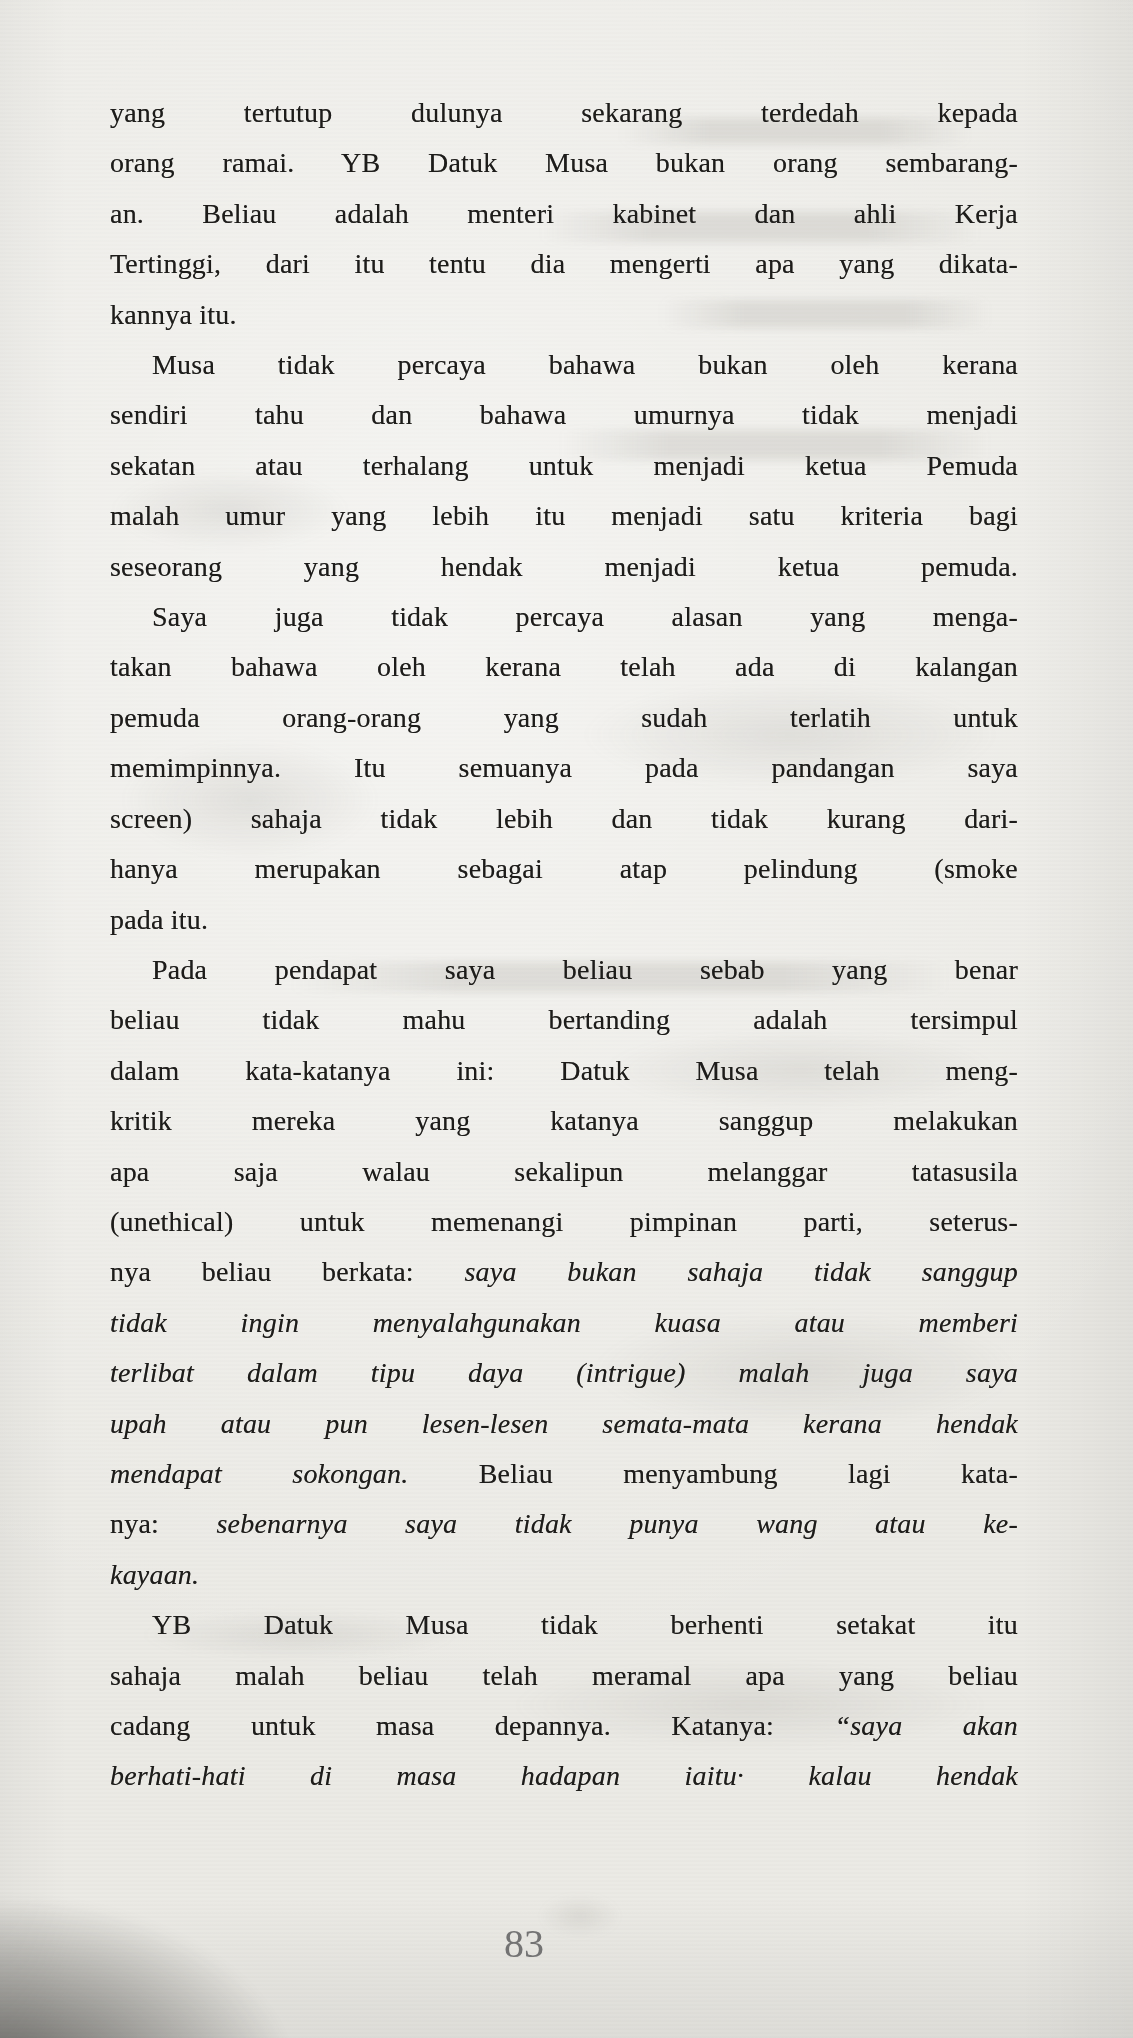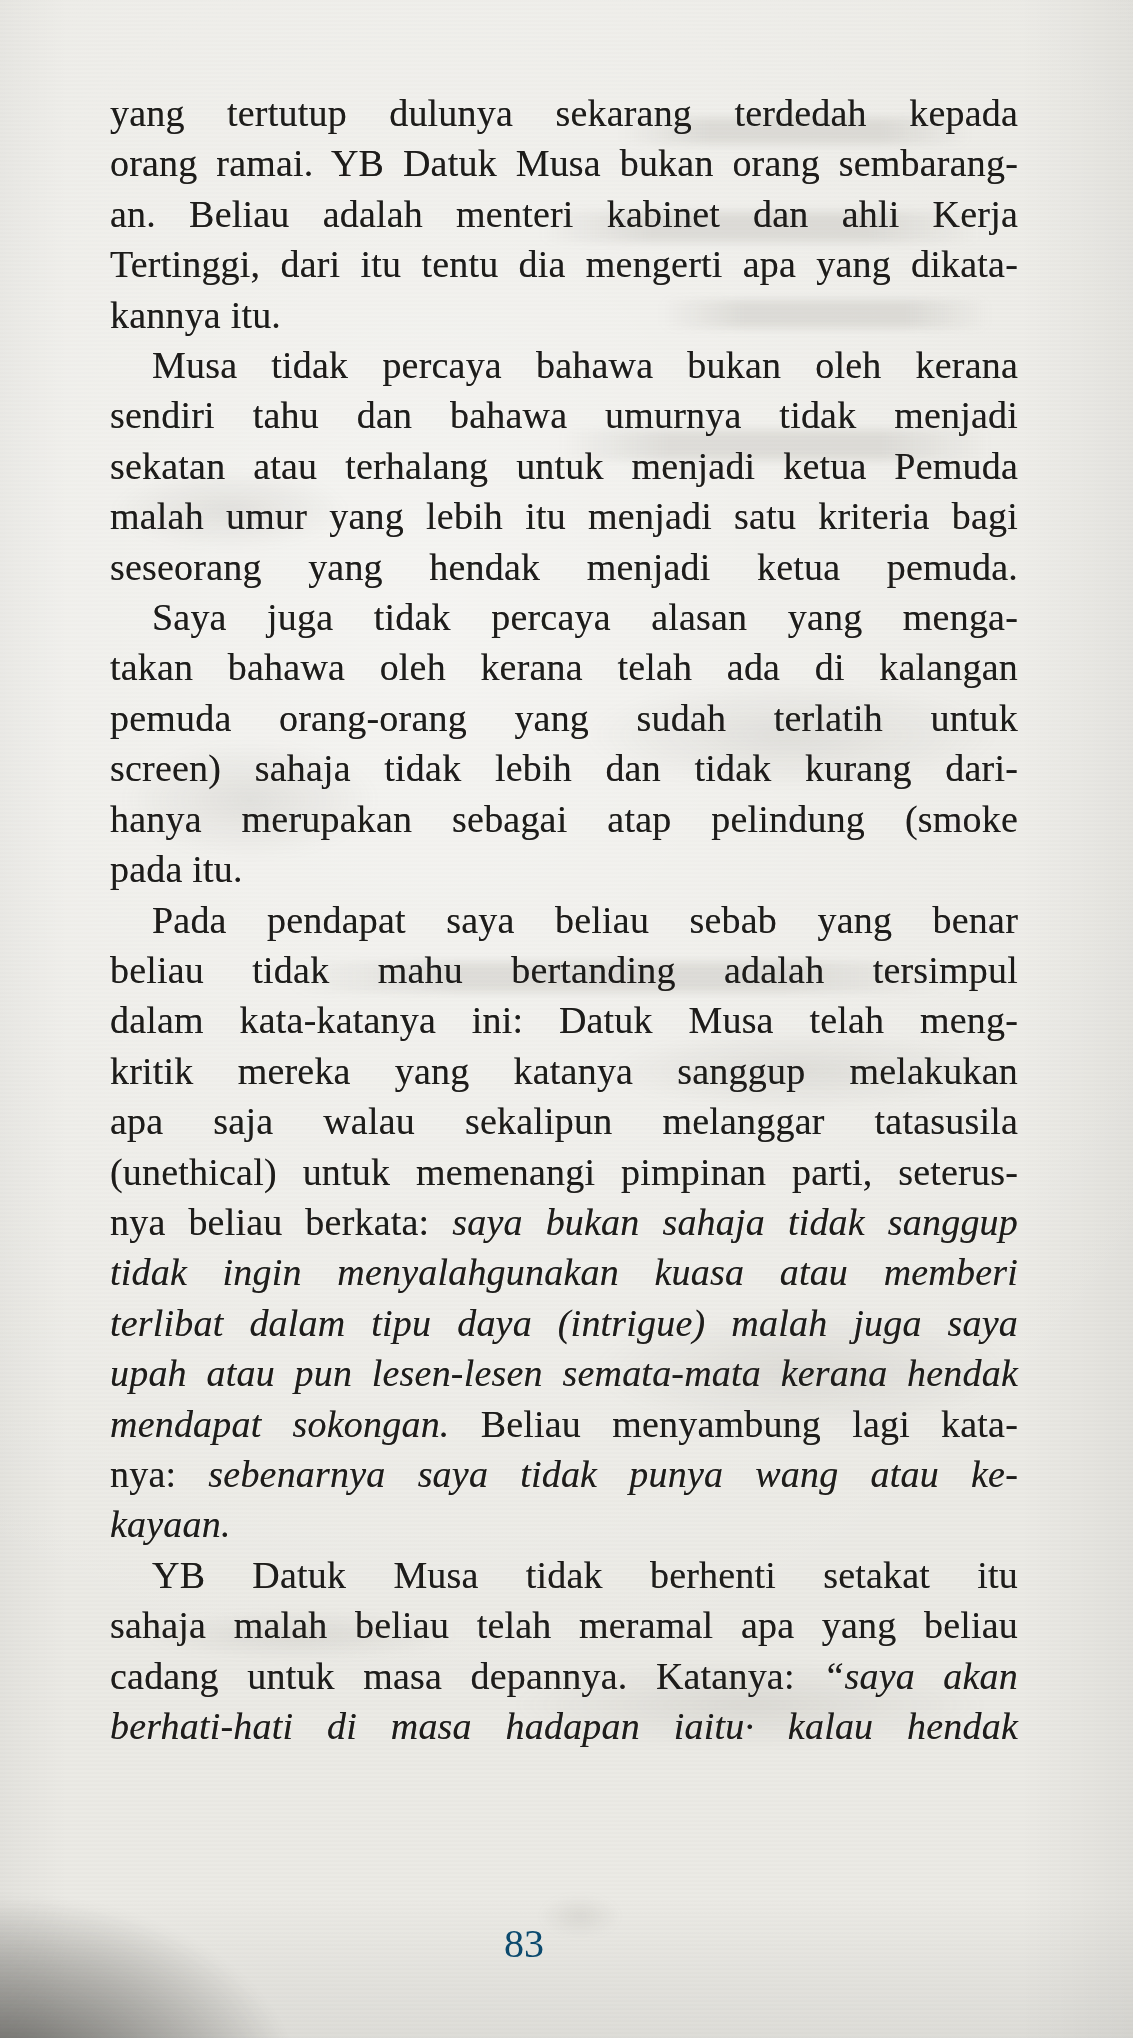--- a/index.html
+++ b/index.html
@@ -15,40 +15,40 @@
     background:
       radial-gradient(130% 90% at 38% 30%, rgba(255,255,255,0.50), rgba(255,255,255,0) 60%),
       linear-gradient(90deg, rgba(0,0,0,0.035) 0%, rgba(0,0,0,0) 6%, rgba(0,0,0,0) 90%, rgba(0,0,0,0.045) 100%),
       linear-gradient(0deg, rgba(0,0,0,0.06) 0%, rgba(0,0,0,0) 7%),
       repeating-linear-gradient(0deg, rgba(0,0,0,0.012) 0 2px, rgba(255,255,255,0.012) 2px 4px),
       #ebeae5;
   }
   .textblock {
     position: absolute;
     left: 110px; top: 88px; width: 908px;
-    font-size: 38px;
+    font-size: 28px;
     line-height: 50.4px;
     letter-spacing: 0.2px;
     color: #1d1c1a;
     text-shadow: 0 0 0.5px rgba(30,29,27,0.55);
   }
   .line {
     text-align: justify;
     text-align-last: justify;
     white-space: normal;
   }
   .line.nj { text-align: left; text-align-last: left; }
   .line.ind { text-indent: 42px; }
   .it { font-style: italic; }
   .pagenum {
     position: absolute;
     left: 458px; top: 1920px; width: 132px;
     text-align: center;
     font-size: 40px;
-    color: #0c4a6e;
+    color: #737373;
   }
   .smudge {
     position: absolute;
     filter: blur(4px);
     border-radius: 8px;
     pointer-events: none;
   }
   .smudge.row { background: linear-gradient(90deg, rgba(125,122,115,0) 0%, rgba(125,122,115,0.16) 25%, rgba(125,122,115,0.16) 75%, rgba(125,122,115,0) 100%); }
   .smudge.blob { background: radial-gradient(ellipse at 50% 50%, rgba(125,122,115,0.14), rgba(125,122,115,0) 70%); }
   .corner-shadow {
@@ -94,20 +94,21 @@
     <div class="line"><span>sendiri tahu dan bahawa umurnya tidak menjadi</span></div>
     <div class="line"><span>sekatan atau terhalang untuk menjadi ketua Pemuda</span></div>
     <div class="line"><span>malah umur yang lebih itu menjadi satu kriteria bagi</span></div>
     <div class="line"><span>seseorang yang hendak menjadi ketua pemuda.</span></div>
   </div>
 
   <div>
     <div class="line ind"><span>Saya juga tidak percaya alasan yang menga-</span></div>
     <div class="line"><span>takan bahawa oleh kerana telah ada di kalangan</span></div>
     <div class="line"><span>pemuda orang-orang yang sudah terlatih untuk</span></div>
+    <div class="line"><span>memimpinnya. Itu semuanya pada pandangan saya</span></div>
     <div class="line"><span>screen) sahaja tidak lebih dan tidak kurang dari-</span></div>
     <div class="line"><span>hanya merupakan sebagai atap pelindung (smoke</span></div>
     <div class="line nj"><span>pada itu.</span></div>
   </div>
 
   <div>
     <div class="line ind"><span>Pada pendapat saya beliau sebab yang benar</span></div>
     <div class="line"><span>beliau tidak mahu bertanding adalah tersimpul</span></div>
     <div class="line"><span>dalam kata-katanya ini: Datuk Musa telah meng-</span></div>
     <div class="line"><span>kritik mereka yang katanya sanggup melakukan</span></div>

